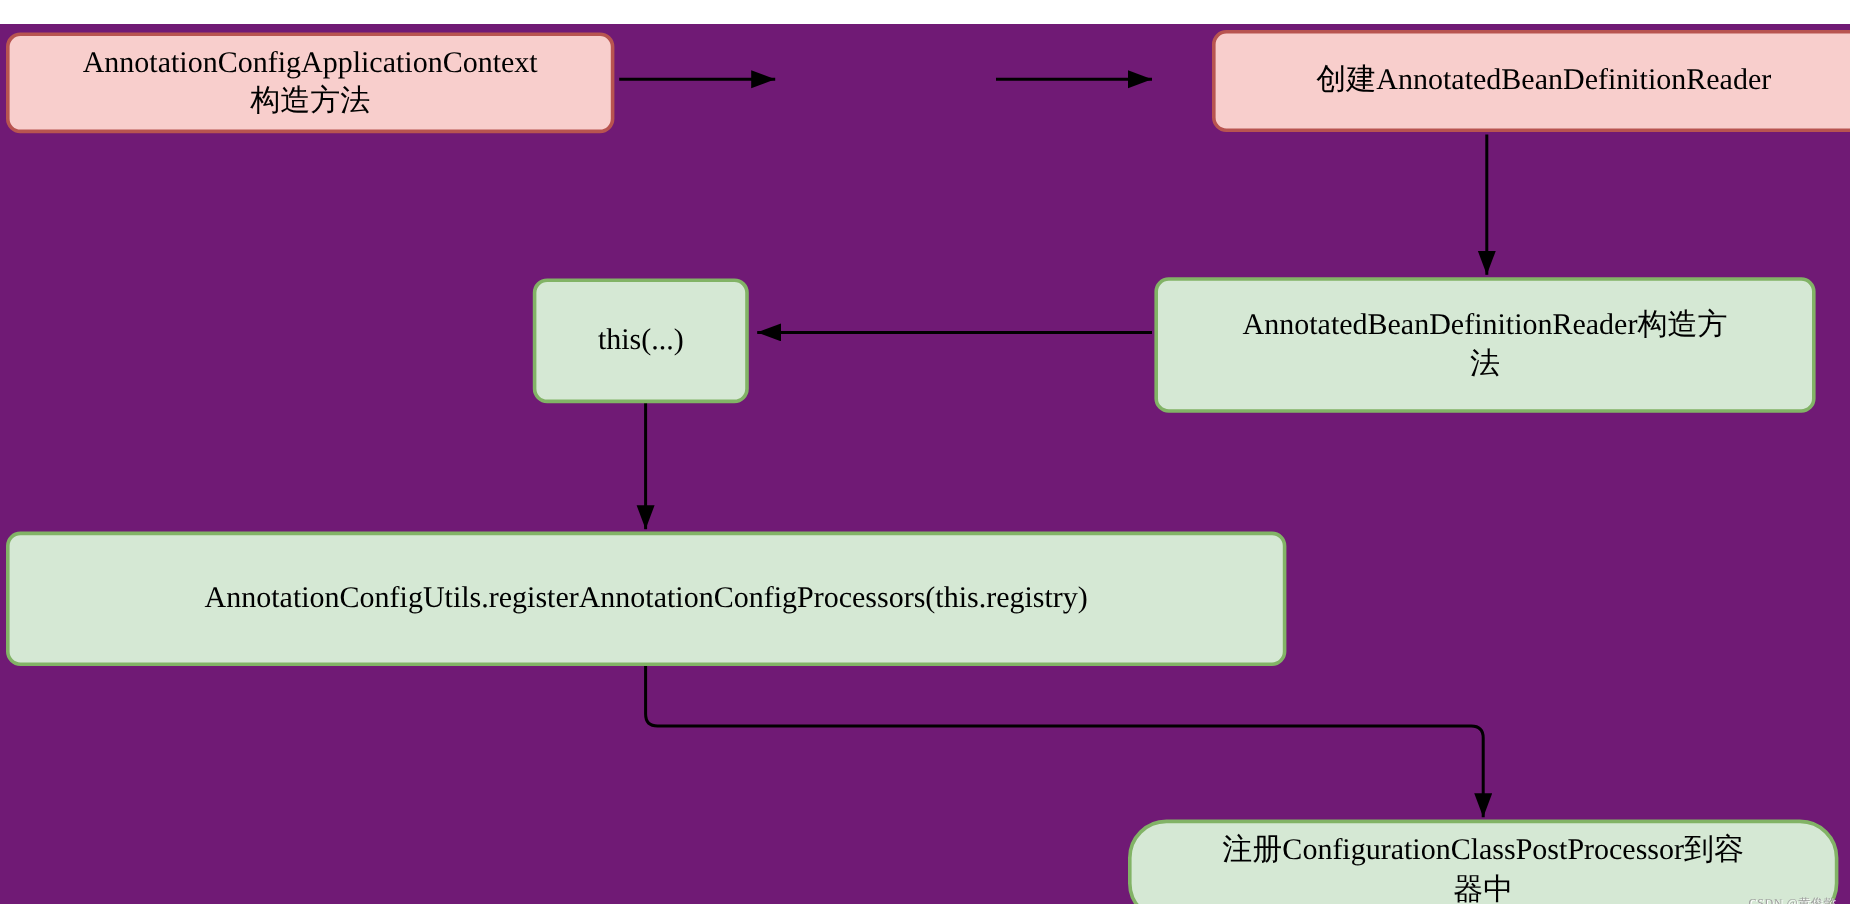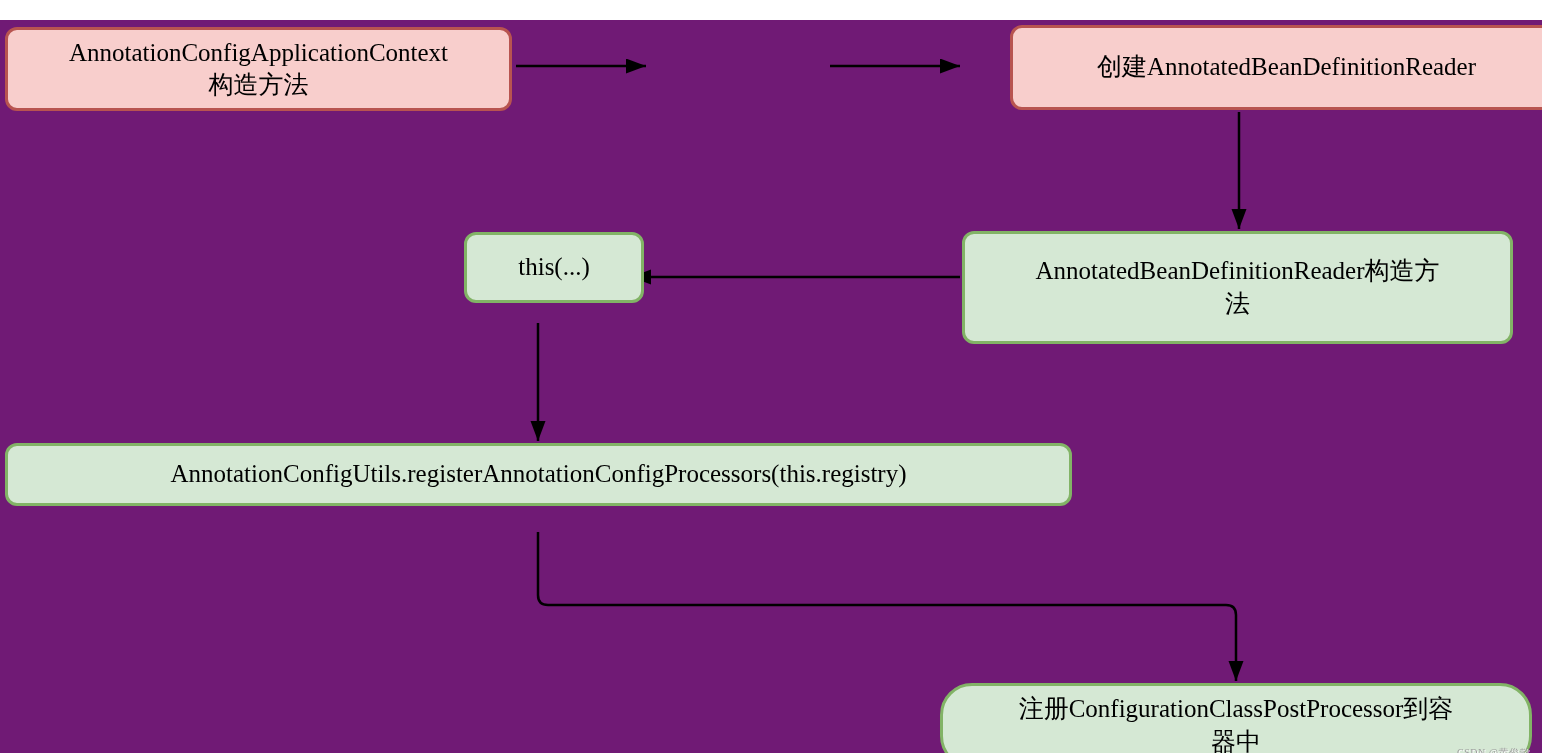--- a/index.html
+++ b/index.html
@@ -82,25 +82,25 @@
 
   <div class="node red" style="left:1010px; top:5px; width:553px; height:85px;">
     <span class="label">创建AnnotatedBeanDefinitionReader</span>
   </div>
 
   <div class="node green" style="left:962px; top:211px; width:551px; height:113px;">
     <span class="label">AnnotatedBeanDefinitionReader构造方
 法</span>
   </div>
 
-  <div class="node green" style="left:464px; top:212px; width:180px; height:71px;">
+  <div class="node green" style="left:444px; top:212px; width:180px; height:104px;">
     <span class="label">this(...)</span>
   </div>
 
-  <div class="node green" style="left:5px; top:423px; width:1067px; height:63px;">
+  <div class="node green" style="left:5px; top:423px; width:1067px; height:112px;">
     <span class="label">AnnotationConfigUtils.registerAnnotationConfigProcessors(this.registry)</span>
   </div>
 
   <div class="node green" style="left:940px; top:663px; width:592px; height:85px;border-radius:32px;">
     <span class="label">注册ConfigurationClassPostProcessor到容
 器中</span>
   </div>
 
   <div class="watermark">CSDN @黄俊懿</div>
 

